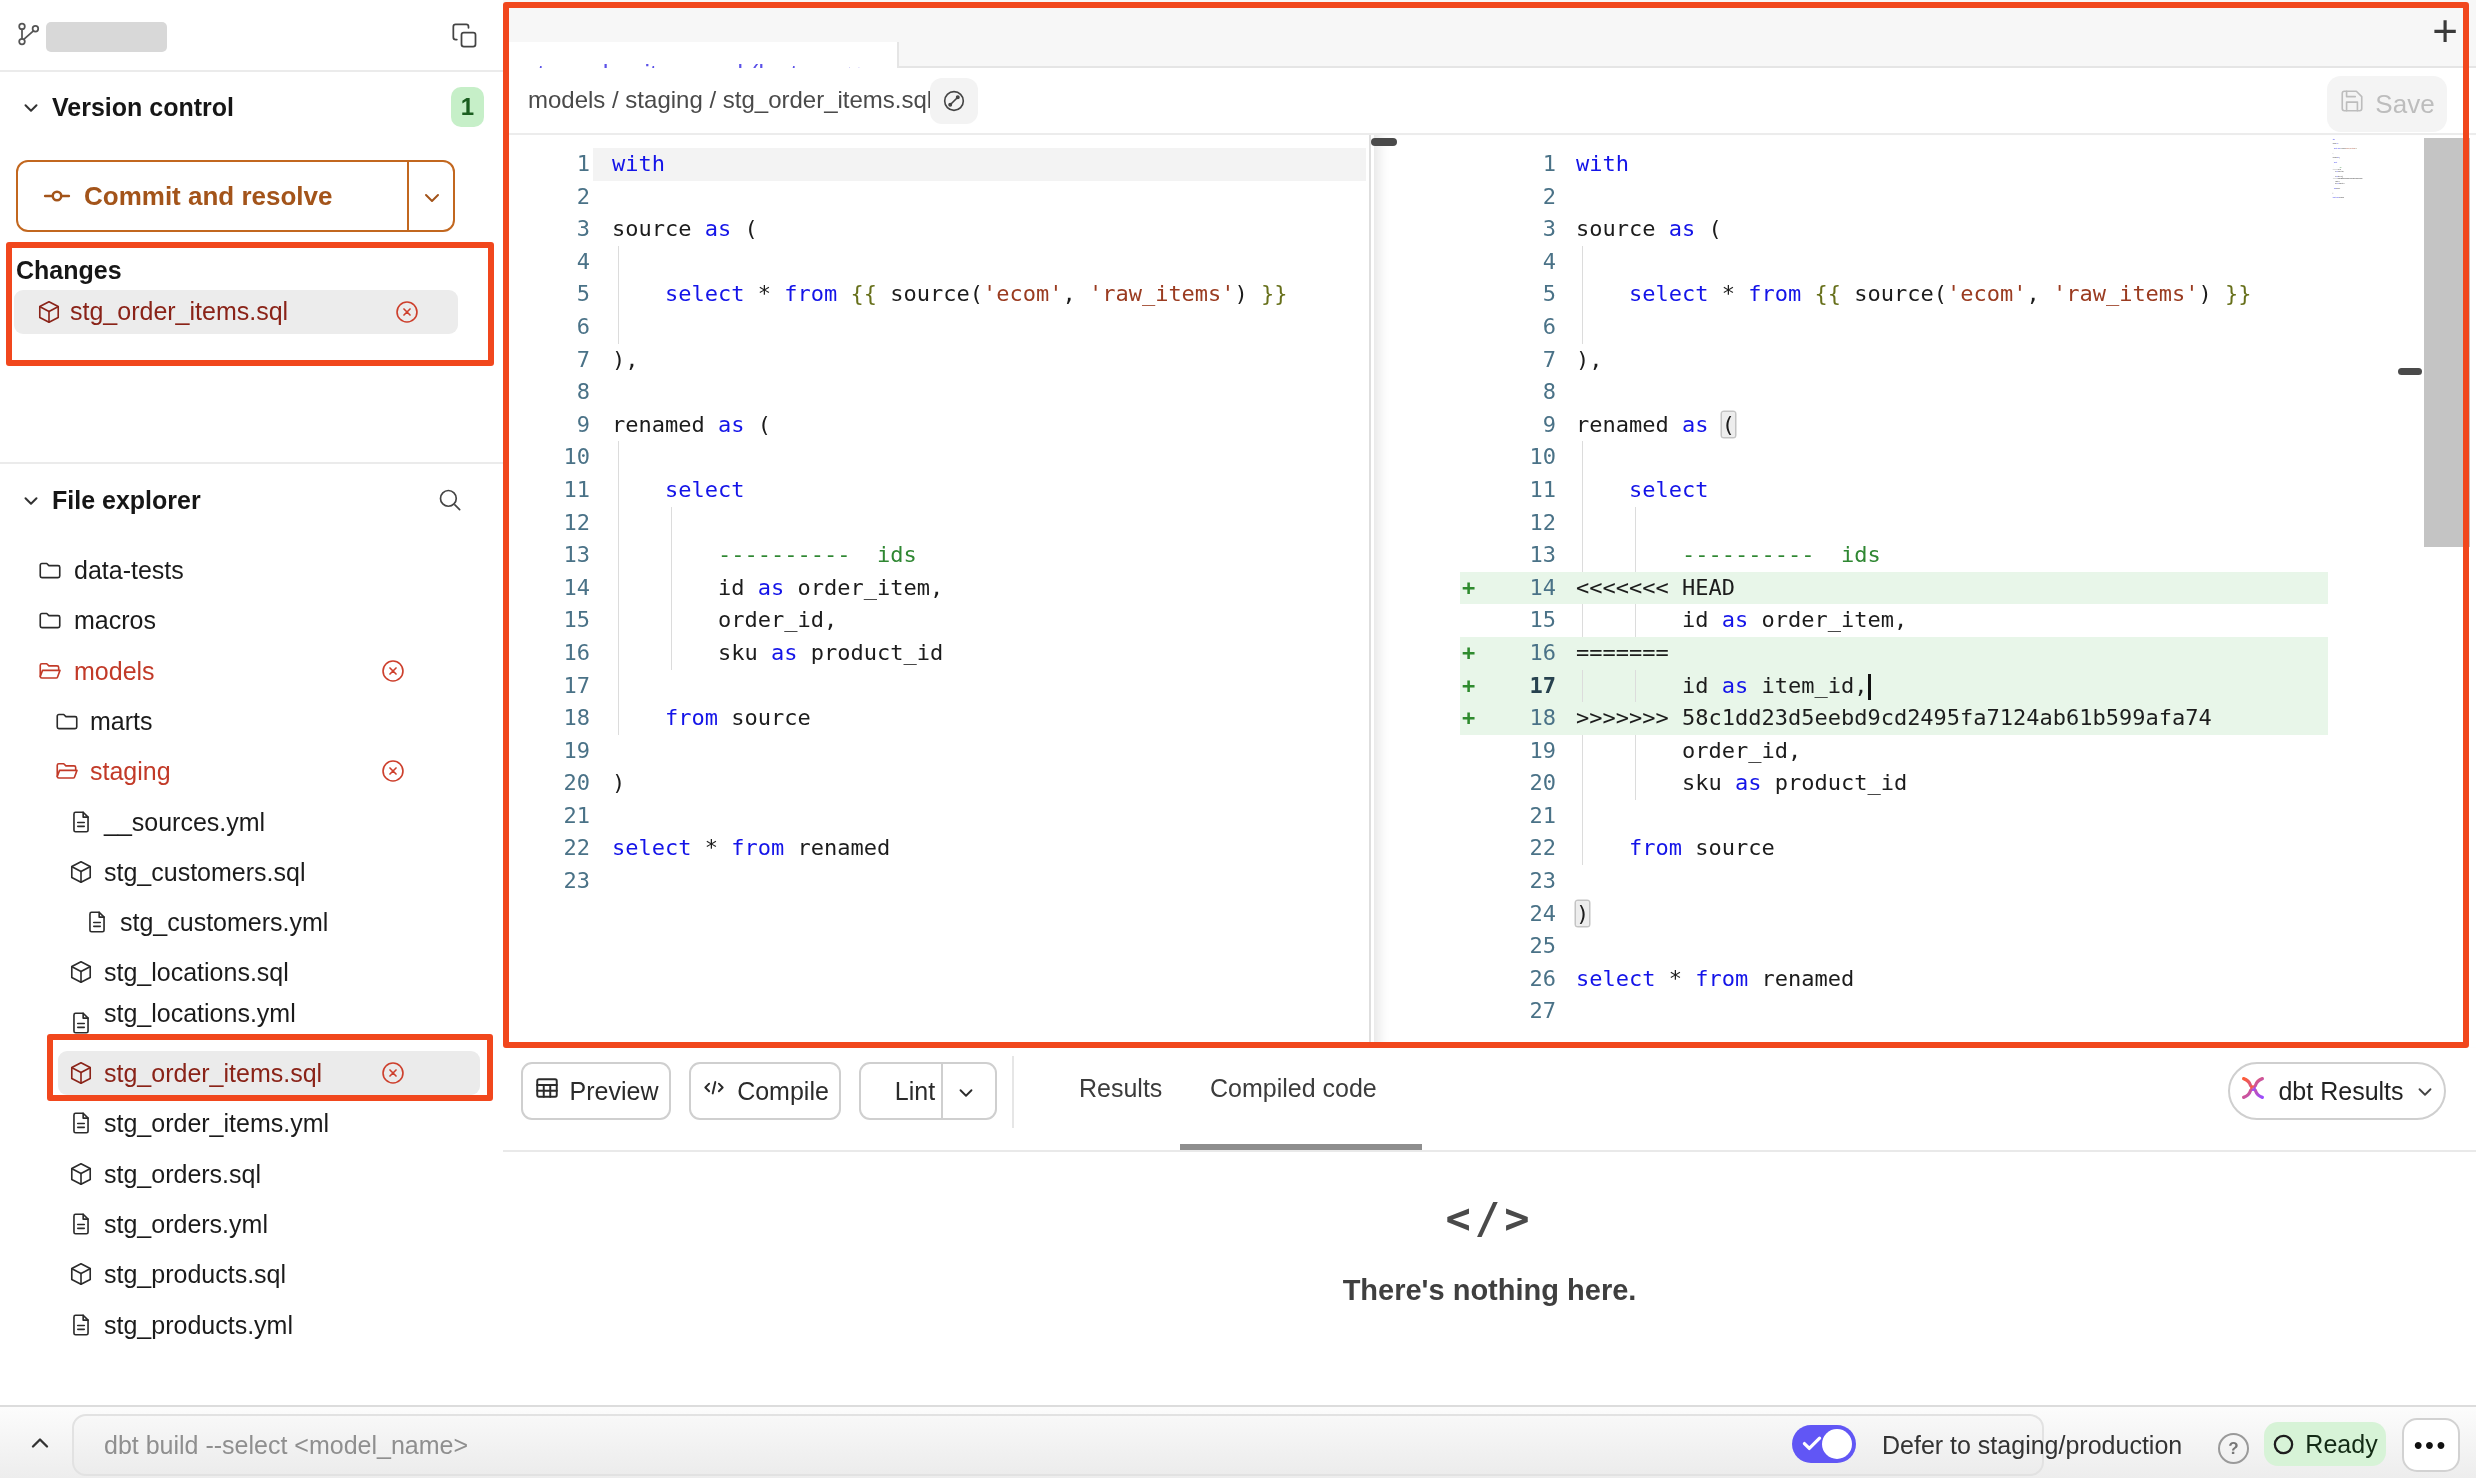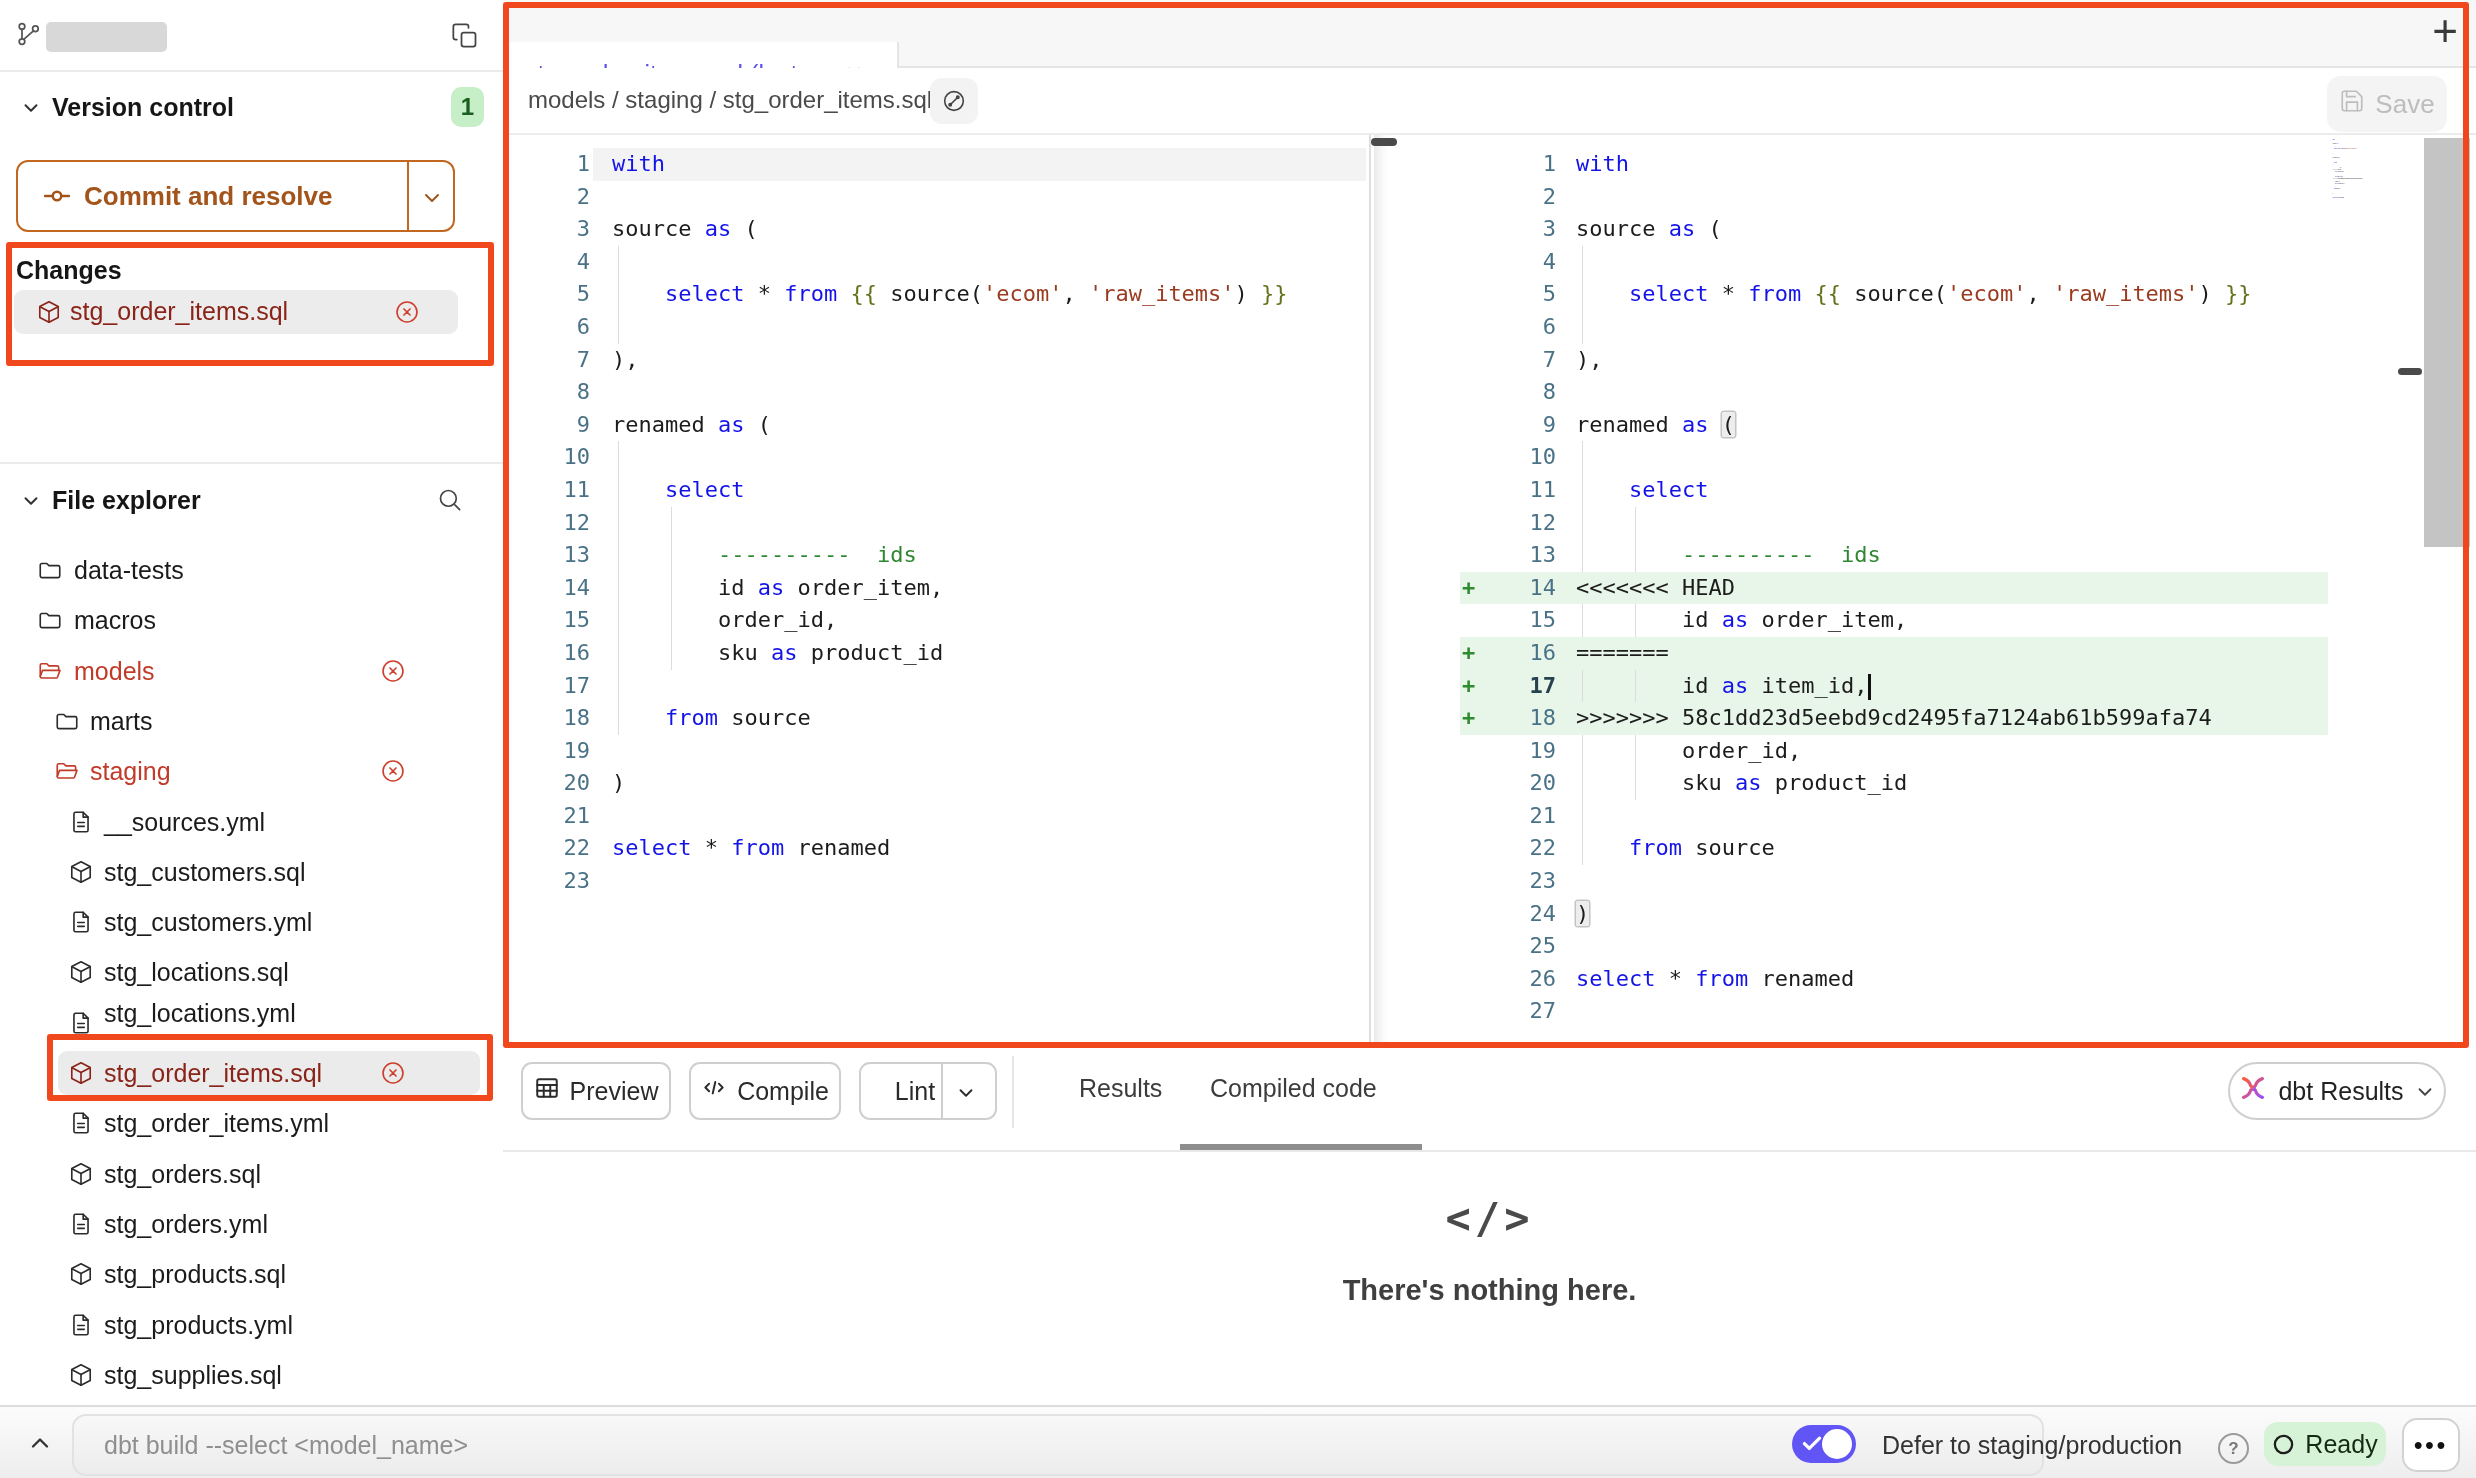--- a/index.html
+++ b/index.html
@@ -226,21 +226,21 @@
           <span class="file-label" style="position: absolute; left: 104px; top: 10px;">__sources.yml</span>
         </div>
         <div class="abs" style="left: 0px; top: 847.8px; width: 503px; height: 48px;">
           <span class="abs" style="left: 68px; top: 11px; width: 26px; height: 26px; color: rgb(43, 43, 43);"><svg viewBox="0 0 24 24" width="26" height="26">
               <path d="M12 2.5 20.5 7v10L12 21.5 3.5 17V7z"></path>
               <path d="M3.7 7.2 12 11.6l8.3-4.4"></path>
               <path d="M12 11.6v9.7"></path>
             </svg></span>
           <span class="file-label" style="position: absolute; left: 104px; top: 10px;">stg_customers.sql</span>
         </div>
-        <div class="abs" style="left: 0px; top: 898.1px; width: 595px; height: 48px;">
+        <div class="abs" style="left: 16px; top: 898.1px; width: 595px; height: 48px;">
           <span class="abs" style="left: 68px; top: 11px; width: 26px; height: 26px; color: rgb(43, 43, 43);"><svg viewBox="0 0 24 24" width="26" height="26">
               <path d="M14 3H7a1.5 1.5 0 0 0-1.5 1.5v15A1.5 1.5 0 0 0 7 21h10a1.5 1.5 0 0 0 1.5-1.5V7.5z"></path>
               <path d="M14 3v4.5h4.5"></path>
               <path d="M9 12.5h6M9 16h6"></path>
             </svg></span>
           <span class="file-label" style="position: absolute; left: 104px; top: 10px;">stg_customers.yml</span>
         </div>
         <div class="abs" style="left: 0px; top: 948.4px; width: 503px; height: 48px;">
           <span class="abs" style="left: 68px; top: 11px; width: 26px; height: 26px; color: rgb(43, 43, 43);"><svg viewBox="0 0 24 24" width="26" height="26">
               <path d="M12 2.5 20.5 7v10L12 21.5 3.5 17V7z"></path>
@@ -302,28 +302,20 @@
             </svg></span>
           <span class="file-label" style="position: absolute; left: 104px; top: 10px;">stg_products.sql</span>
         </div>
         <div class="abs" style="left: 0px; top: 1300.5px; width: 503px; height: 48px;">
           <span class="abs" style="left: 68px; top: 11px; width: 26px; height: 26px; color: rgb(43, 43, 43);"><svg viewBox="0 0 24 24" width="26" height="26">
               <path d="M14 3H7a1.5 1.5 0 0 0-1.5 1.5v15A1.5 1.5 0 0 0 7 21h10a1.5 1.5 0 0 0 1.5-1.5V7.5z"></path>
               <path d="M14 3v4.5h4.5"></path>
               <path d="M9 12.5h6M9 16h6"></path>
             </svg></span>
           <span class="file-label" style="position: absolute; left: 104px; top: 10px;">stg_products.yml</span>
-        </div>
-        <div class="abs" style="left: 0px; top: 1350.8px; width: 503px; height: 48px;">
-          <span class="abs" style="left: 68px; top: 11px; width: 26px; height: 26px; color: rgb(43, 43, 43);"><svg viewBox="0 0 24 24" width="26" height="26">
-              <path d="M12 2.5 20.5 7v10L12 21.5 3.5 17V7z"></path>
-              <path d="M3.7 7.2 12 11.6l8.3-4.4"></path>
-              <path d="M12 11.6v9.7"></path>
-            </svg></span>
-          <span class="file-label" style="position: absolute; left: 104px; top: 10px;">stg_supplies.sql</span>
         </div>
       </div>
   </div>
 
   <div class="tabbar">
     <div class="tab">
       <span class="ttl">stg_order_items.sql (last c...</span>
       <span class="x">×</span>
     </div>
     <div class="plus">+</div>

